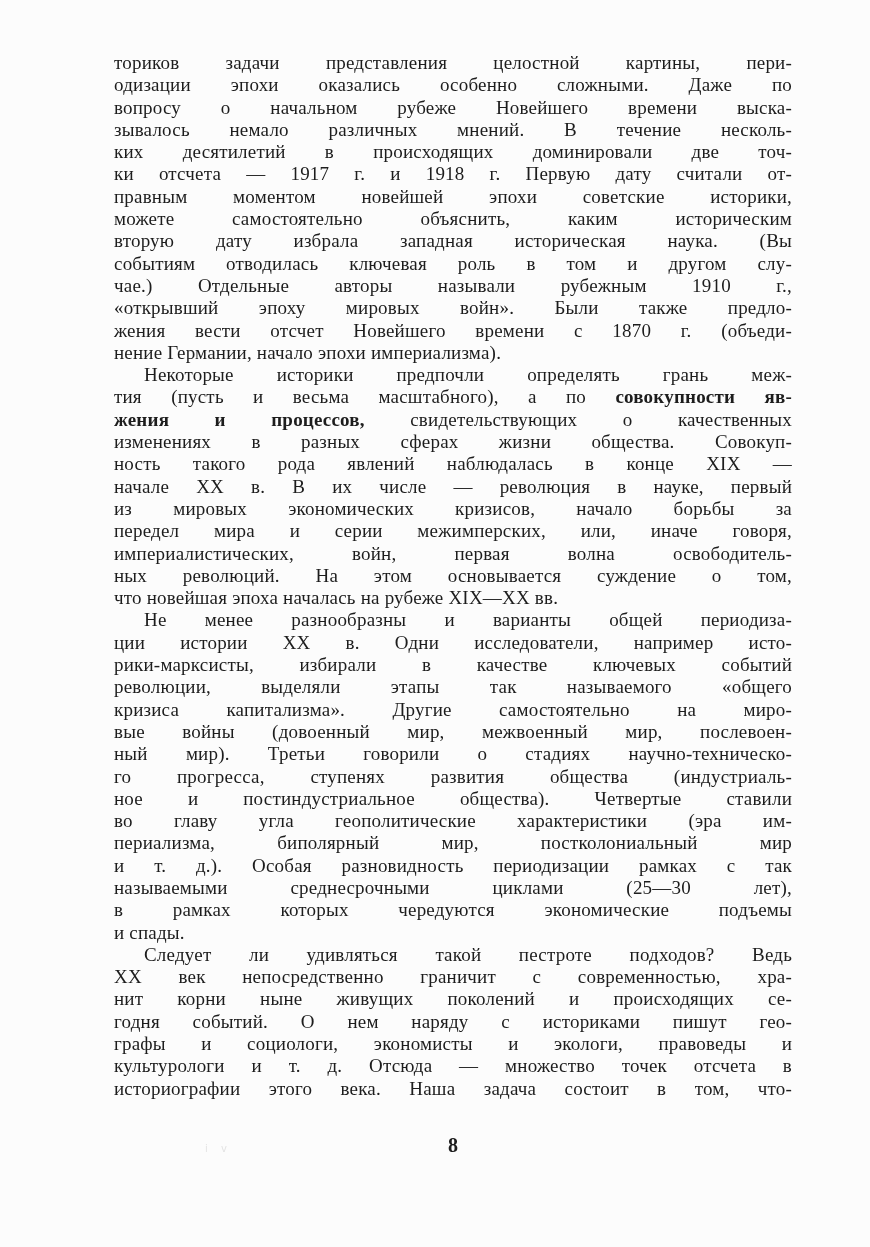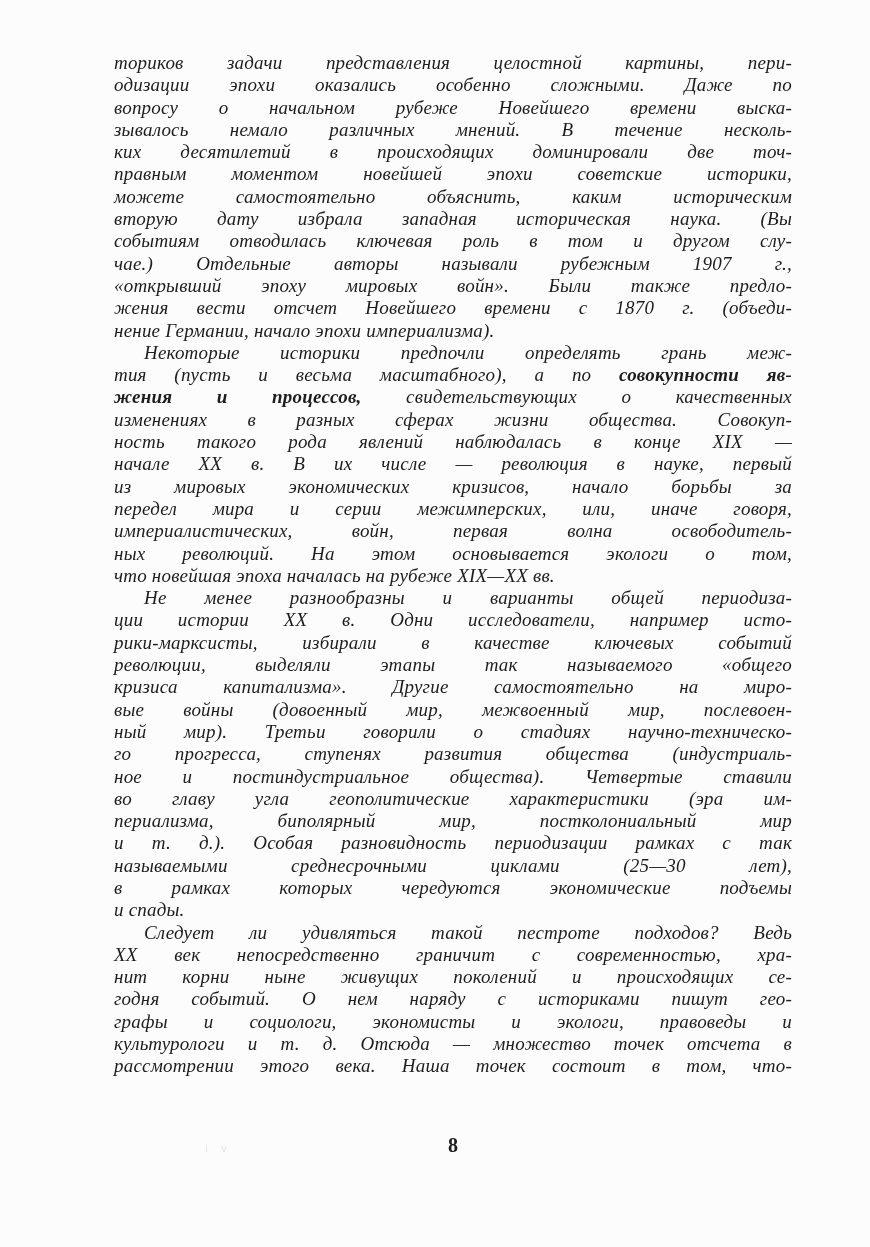--- a/index.html
+++ b/index.html
@@ -23,21 +23,20 @@
     position:absolute;
     top:0;left:0;
     width:870px;
     height:1247px;
   }
   .text-block{
     position:absolute;
     top:52px;
     left:114px;
     width:678px;
-    font-style:italic;
   }
   .line{
     font-size:19px;
     line-height:22.3px;
     text-align:justify;
     text-align-last:justify;
     letter-spacing:0.2px;
   }
   .line.end{
     text-align-last:left;
@@ -72,38 +71,39 @@
 </head>
 <body>
 
 <div class="page">
   <div class="text-block" id="text-block">
       <div class="line"><span>ториков задачи представления целостной картины, пери-</span></div>
       <div class="line"><span>одизации эпохи оказались особенно сложными. Даже по</span></div>
       <div class="line"><span>вопросу о начальном рубеже Новейшего времени выска-</span></div>
       <div class="line"><span>зывалось немало различных мнений. В течение несколь-</span></div>
       <div class="line"><span>ких десятилетий в происходящих доминировали две точ-</span></div>
+      <div class="line"><span>ки отсчета — 1917 г. и 1918 г. Первую дату считали от-</span></div>
       <div class="line"><span>правным моментом новейшей эпохи советские историки,</span></div>
       <div class="line"><span>можете самостоятельно объяснить, каким историческим</span></div>
       <div class="line"><span>вторую дату избрала западная историческая наука. (Вы</span></div>
       <div class="line"><span>событиям отводилась ключевая роль в том и другом слу-</span></div>
-      <div class="line"><span>чае.) Отдельные авторы называли рубежным 1907 г.,</span></div>
+      <div class="line"><span>чае.) Отдельные авторы называли рубежным 1910 г.,</span></div>
       <div class="line"><span>«открывший эпоху мировых войн». Были также предло-</span></div>
       <div class="line"><span>жения вести отсчет Новейшего времени с 1870 г. (объеди-</span></div>
       <div class="line end"><span>нение Германии, начало эпохи империализма).</span></div>
       <div class="line ind"><span>Некоторые историки предпочли определять грань меж-</span></div>
       <div class="line"><span>тия (пусть и весьма масштабного), а по </span><span class="b">совокупности яв-</span></div>
       <div class="line"><span class="b">жения и процессов,</span><span> свидетельствующих о качественных</span></div>
       <div class="line"><span>изменениях в разных сферах жизни общества. Совокуп-</span></div>
       <div class="line"><span>ность такого рода явлений наблюдалась в конце XIX —</span></div>
       <div class="line"><span>начале XX в. В их числе — революция в науке, первый</span></div>
       <div class="line"><span>из мировых экономических кризисов, начало борьбы за</span></div>
       <div class="line"><span>передел мира и серии межимперских, или, иначе говоря,</span></div>
       <div class="line"><span>империалистических, войн, первая волна освободитель-</span></div>
-      <div class="line"><span>ных революций. На этом основывается экологи о том,</span></div>
+      <div class="line"><span>ных революций. На этом основывается суждение о том,</span></div>
       <div class="line end"><span>что новейшая эпоха началась на рубеже XIX—XX вв.</span></div>
       <div class="line ind"><span>Не менее разнообразны и варианты общей периодиза-</span></div>
       <div class="line"><span>ции истории XX в. Одни исследователи, например исто-</span></div>
       <div class="line"><span>рики-марксисты, избирали в качестве ключевых событий</span></div>
       <div class="line"><span>революции, выделяли этапы так называемого «общего</span></div>
       <div class="line"><span>кризиса капитализма». Другие самостоятельно на миро-</span></div>
       <div class="line"><span>вые войны (довоенный мир, межвоенный мир, послевоен-</span></div>
       <div class="line"><span>ный мир). Третьи говорили о стадиях научно-техническо-</span></div>
       <div class="line"><span>го прогресса, ступенях развития общества (индустриаль-</span></div>
       <div class="line"><span>ное и постиндустриальное общества). Четвертые ставили</span></div>
@@ -112,17 +112,17 @@
       <div class="line"><span>и т. д.). Особая разновидность периодизации рамках с так</span></div>
       <div class="line"><span>называемыми среднесрочными циклами (25—30 лет),</span></div>
       <div class="line"><span>в рамках которых чередуются экономические подъемы</span></div>
       <div class="line end"><span>и спады.</span></div>
       <div class="line ind"><span>Следует ли удивляться такой пестроте подходов? Ведь</span></div>
       <div class="line"><span>XX век непосредственно граничит с современностью, хра-</span></div>
       <div class="line"><span>нит корни ныне живущих поколений и происходящих се-</span></div>
       <div class="line"><span>годня событий. О нем наряду с историками пишут гео-</span></div>
       <div class="line"><span>графы и социологи, экономисты и экологи, правоведы и</span></div>
       <div class="line"><span>культурологи и т. д. Отсюда — множество точек отсчета в</span></div>
-      <div class="line"><span>рассмотрении этого века. Наша точек состоит в том, что-</span></div>
+      <div class="line"><span>историографии этого века. Наша задача состоит в том, что-</span></div>
     </div>
   <div class="artifact">i v</div>
   <div class="page-number">8</div>
 </div>
 
 </body></html>

